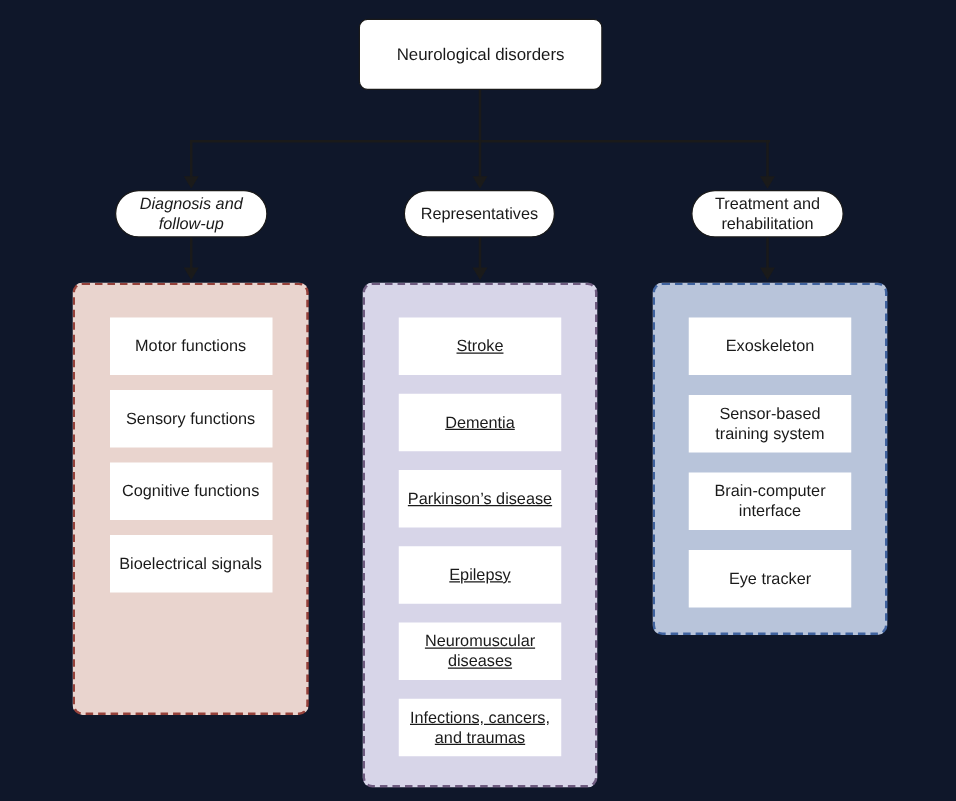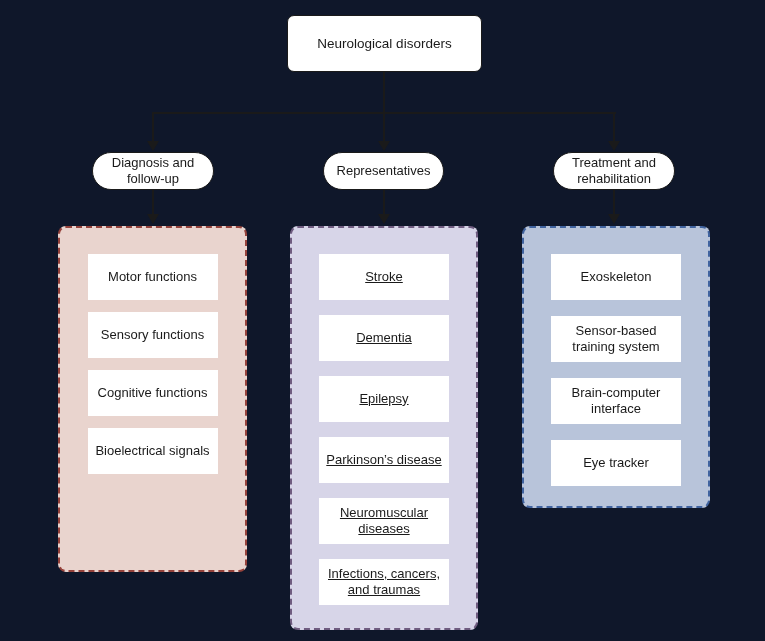--- a/index.html
+++ b/index.html
@@ -46,21 +46,21 @@
     height: 38px;
     background: #ffffff;
     border: 1.5px solid #1a1a1a;
     border-radius: 19px;
     display: flex; align-items: center; justify-content: center;
     text-align: center;
     font-size: 13px;
     line-height: 1.25;
     padding: 2px 8px;
   }
-  .pill-left  { left: 92px;  width: 122px; }
+  .pill-left  { left: 92px;  width: 122px; font-style: italic; }
   .pill-mid   { left: 323px; width: 121px; align-items: center; }
   .pill-right { left: 553px; width: 122px; }
   
   .group {
     position: absolute;
     top: 226px;
     border: 2px dashed;
     border-radius: 8px;
     display: flex;
     flex-direction: column;
@@ -140,24 +140,24 @@
   </div>
 
   <div class="group group-mid">
     <div class="item-box">
       <span>Stroke</span>
     </div>
     <div class="item-box">
       <span>Dementia</span>
     </div>
     <div class="item-box">
-      <span>Epilepsy</span>
+      <span>Parkinson’s disease</span>
     </div>
     <div class="item-box">
-      <span>Parkinson’s disease</span>
+      <span>Epilepsy</span>
     </div>
     <div class="item-box">
       <span>Neuromuscular diseases</span>
     </div>
     <div class="item-box">
       <span>Infections, cancers, and traumas</span>
     </div>
   </div>
 
   <div class="group group-right">

